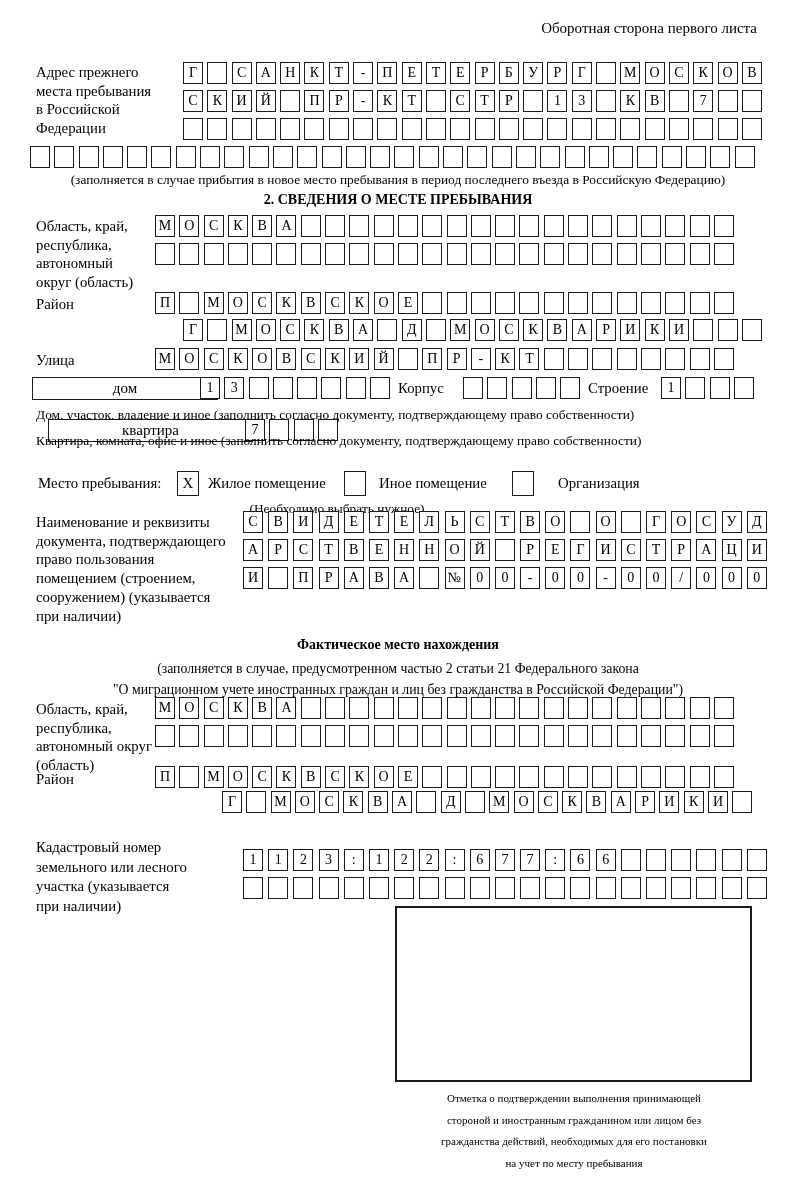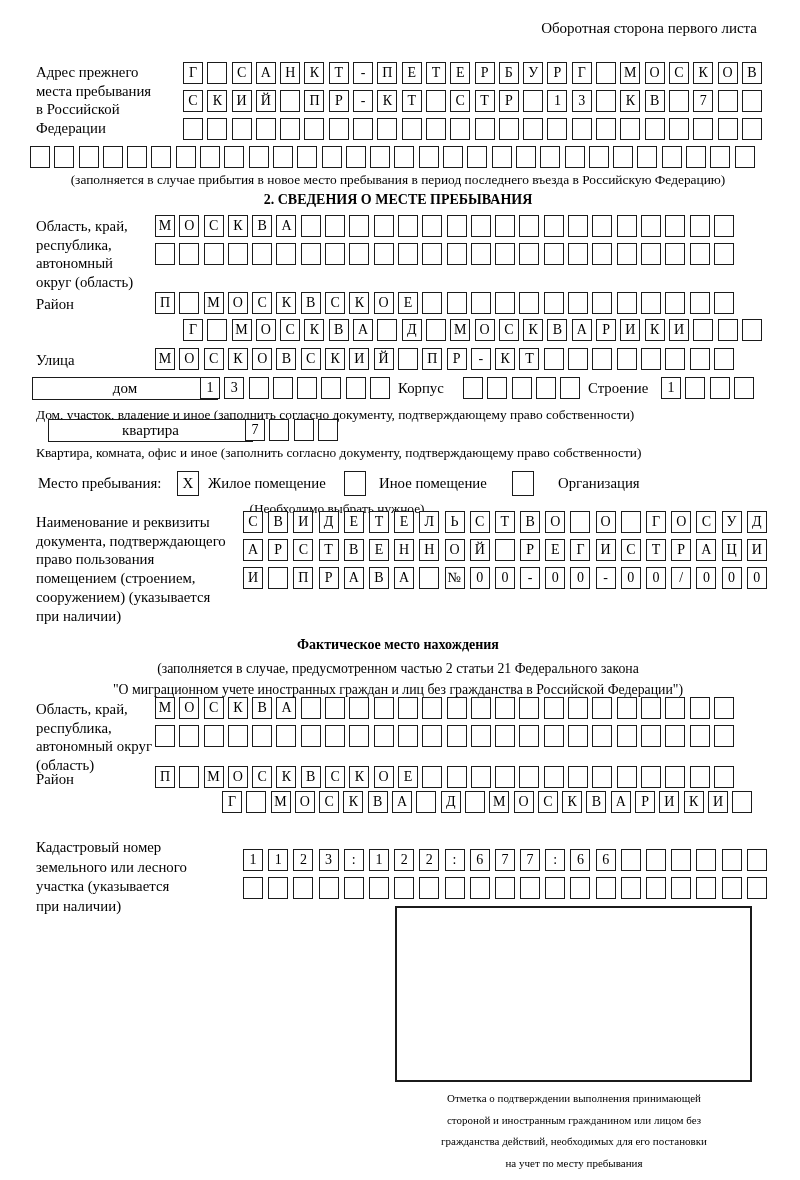--- a/index.html
+++ b/index.html
@@ -308,21 +308,21 @@
     </div>
   <div class="abs cap" style="top:406px;left:36px;">Дом, участок, владение и иное (заполнить согласно документу, подтверждающему право собственности)</div>
 
   <div class="widebox" style="top:419px;left:48px;width:205px;">квартира</div>
   <div class="boxrow" style="top:419px;left:245px;">
       <span class="cell">7</span>
       <span class="cell"></span>
       <span class="cell"></span>
       <span class="cell"></span>
     </div>
-  <div class="abs cap" style="top:444px;left:36px;">Квартира, комната, офис и иное (заполнить согласно документу, подтверждающему право собственности)</div>
+  <div class="abs cap" style="top:432px;left:36px;">Квартира, комната, офис и иное (заполнить согласно документу, подтверждающему право собственности)</div>
 
   <div class="abs lbl" style="top:474px;left:38px;">Место пребывания:</div>
   <div class="chk" style="top:471px;left:177px;">X</div>
   <div class="abs lbl" style="top:474px;left:208px;">Жилое помещение</div>
   <div class="chk" style="top:471px;left:344px;"></div>
   <div class="abs lbl" style="top:474px;left:379px;">Иное помещение</div>
   <div class="chk" style="top:471px;left:512px;"></div>
   <div class="abs lbl" style="top:474px;left:558px;">Организация</div>
   <div class="abs cap" style="top:500px;left:177px;width:320px;text-align:center;">(Необходимо выбрать нужное)</div>
 

